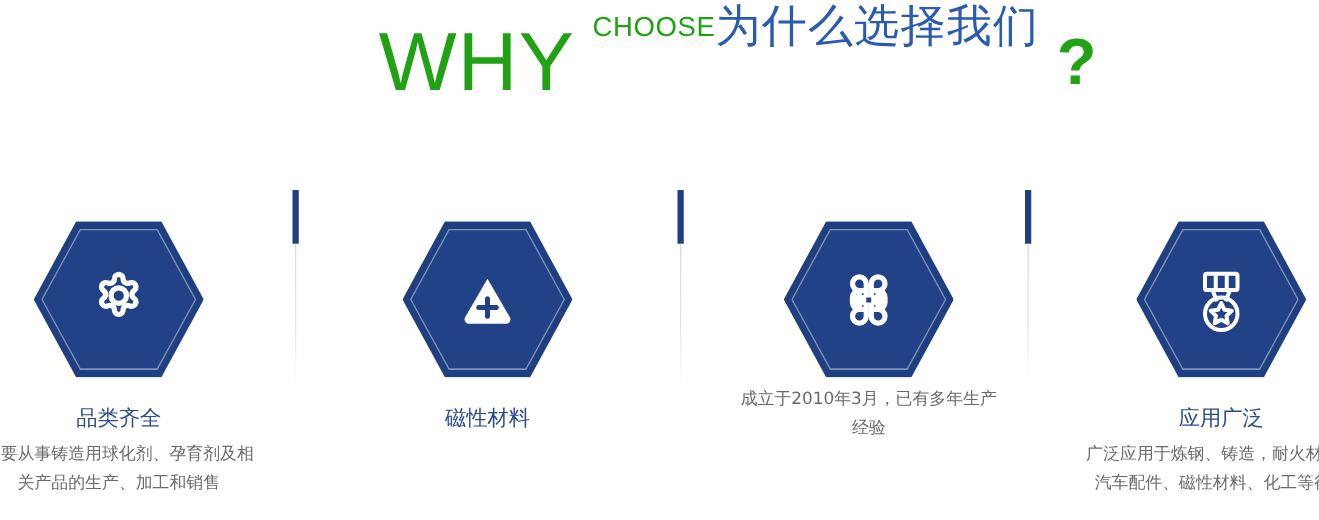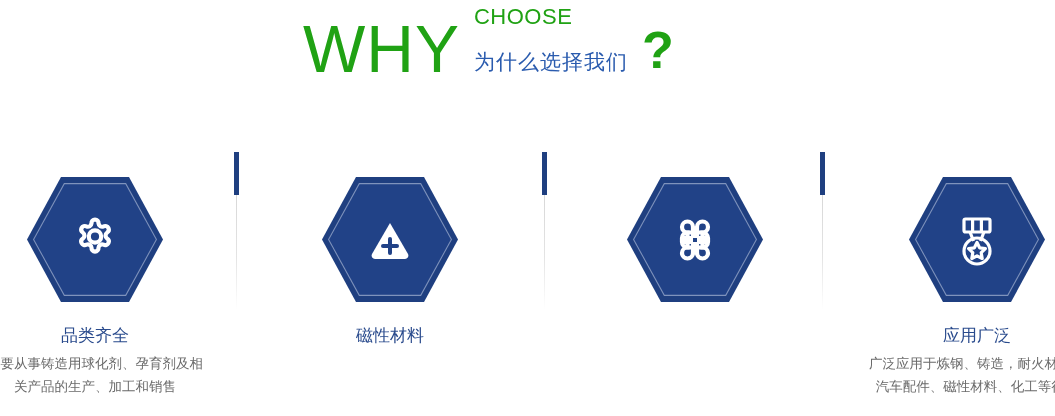--- a/index.html
+++ b/index.html
@@ -35,36 +35,37 @@
     font-size: 66px;
     line-height: 70px;
     color: #20a214;
     font-weight: 400;
     letter-spacing: 1px;
     font-family: "Liberation Sans", "DejaVu Sans", sans-serif;
     margin-top: 14px;
   }
   .header-stack {
     display: flex;
-    flex-direction: column;
+    flex-direction: row;
     margin-left: 14px;
     margin-top: 5px;
+    align-items: center;
   }
   .choose-word {
     font-size: 22px;
     line-height: 24px;
     color: #20a214;
     letter-spacing: 0.5px;
     font-family: "Liberation Sans", "DejaVu Sans", sans-serif;
   }
   .cn-title {
-    font-size: 21px;
+    font-size: 36px;
     line-height: 34px;
     color: #2a5bae;
-    margin-top: 16px;
+    margin-top: 0;
     letter-spacing: 1px;
     font-family: "DejaVu Sans", "Liberation Sans", sans-serif;
   }
   .qmark {
     font-size: 52px;
     line-height: 56px;
     color: #20a214;
     font-weight: bold;
     margin-left: 14px;
     margin-top: 22px;
@@ -275,20 +276,21 @@
 
             <path d="M24 28 L24 39 a5.5 5.5 0 1 1 -5.5 -5.5 L24 33.5"></path>
             <path d="M24 28 L13 28 a5.5 5.5 0 0 0 5.5 5.5 L18.5 28"></path>
 
             <path d="M28 28 L28 39 a5.5 5.5 0 1 0 5.5 -5.5 L28 33.5"></path>
             <path d="M28 28 L39 28 a5.5 5.5 0 0 1 -5.5 5.5 L33.5 28"></path>
           </g>
         </svg>
       </div>
     </div>
+    <div class="card-desc">成立于2010年3月，已有多年生产经验</div>
   </div>
 
   <div class="card card-3">
     <div class="hex-wrap">
       <div class="hex-outer"></div>
       <div class="hex-inner-line"></div>
       <div class="hex-inner-fill"></div>
       <div class="hex-icon">
         <svg width="56" height="58" viewBox="0 0 56 58">
           <g fill="none" stroke="#ffffff" stroke-width="3.2" stroke-linejoin="round">

